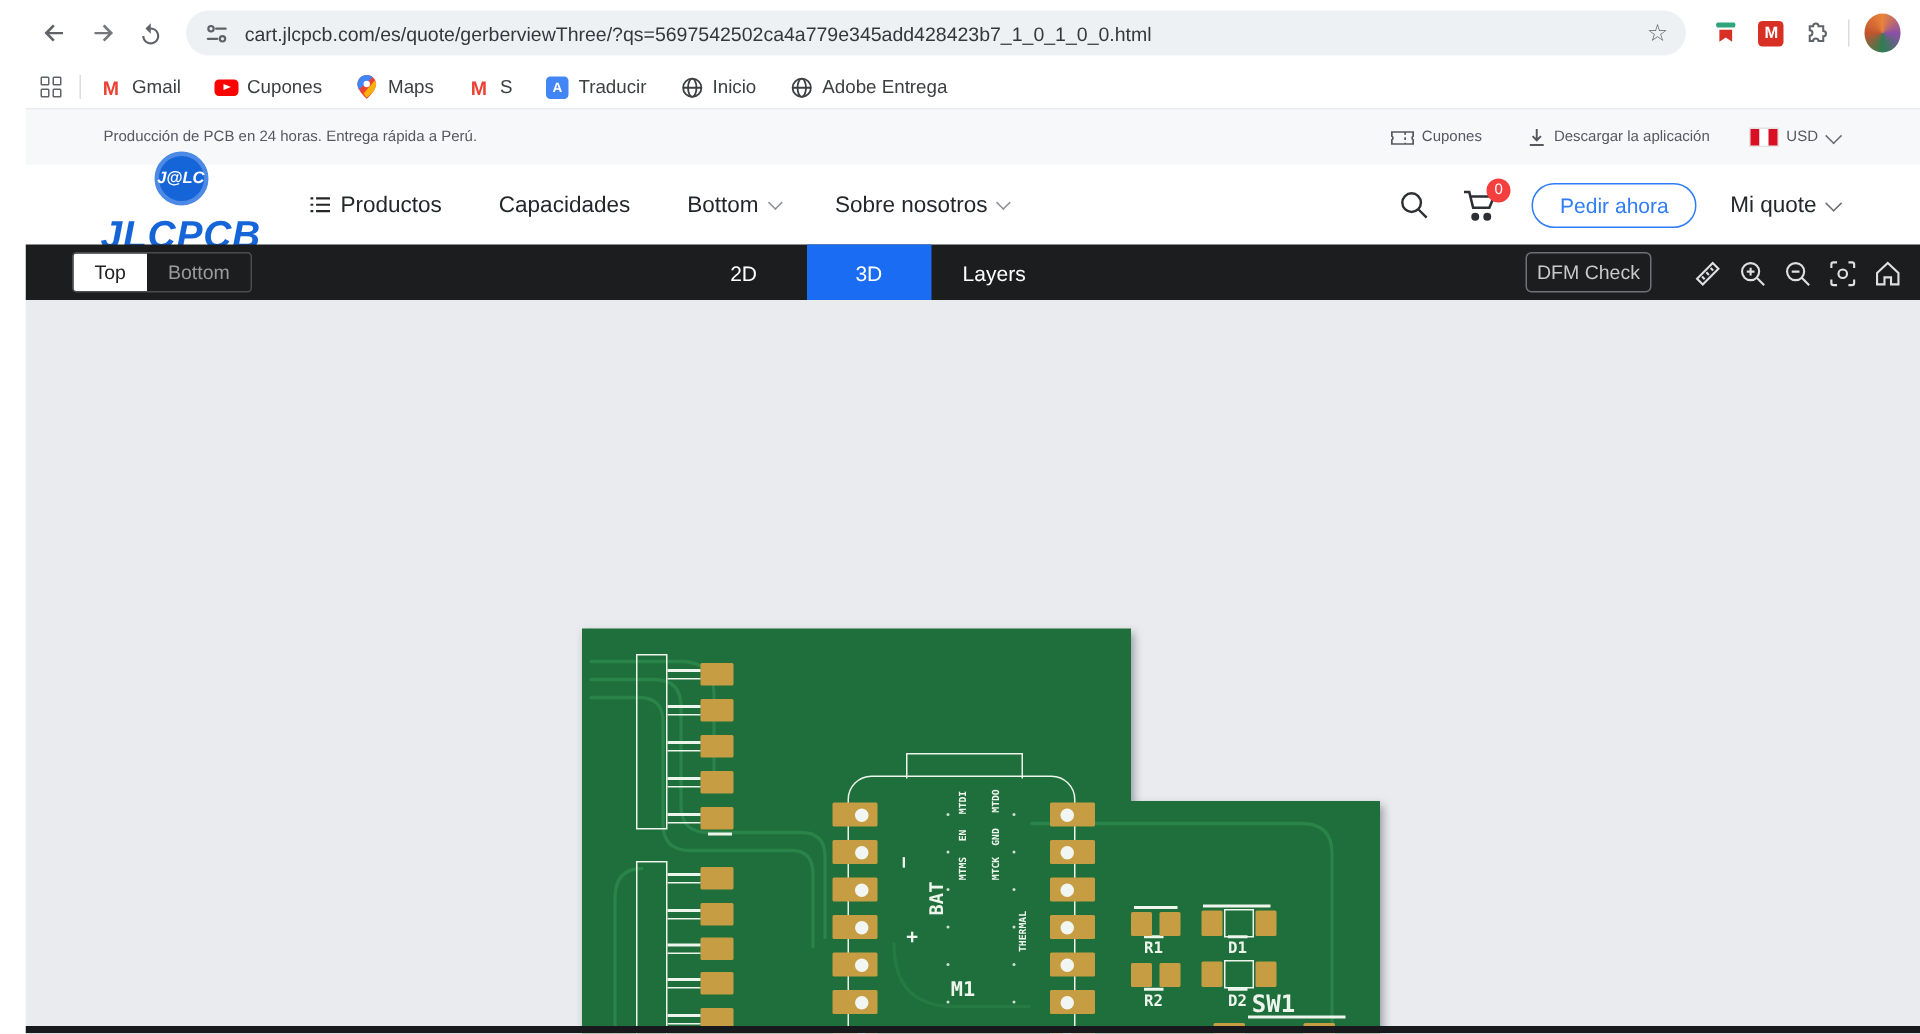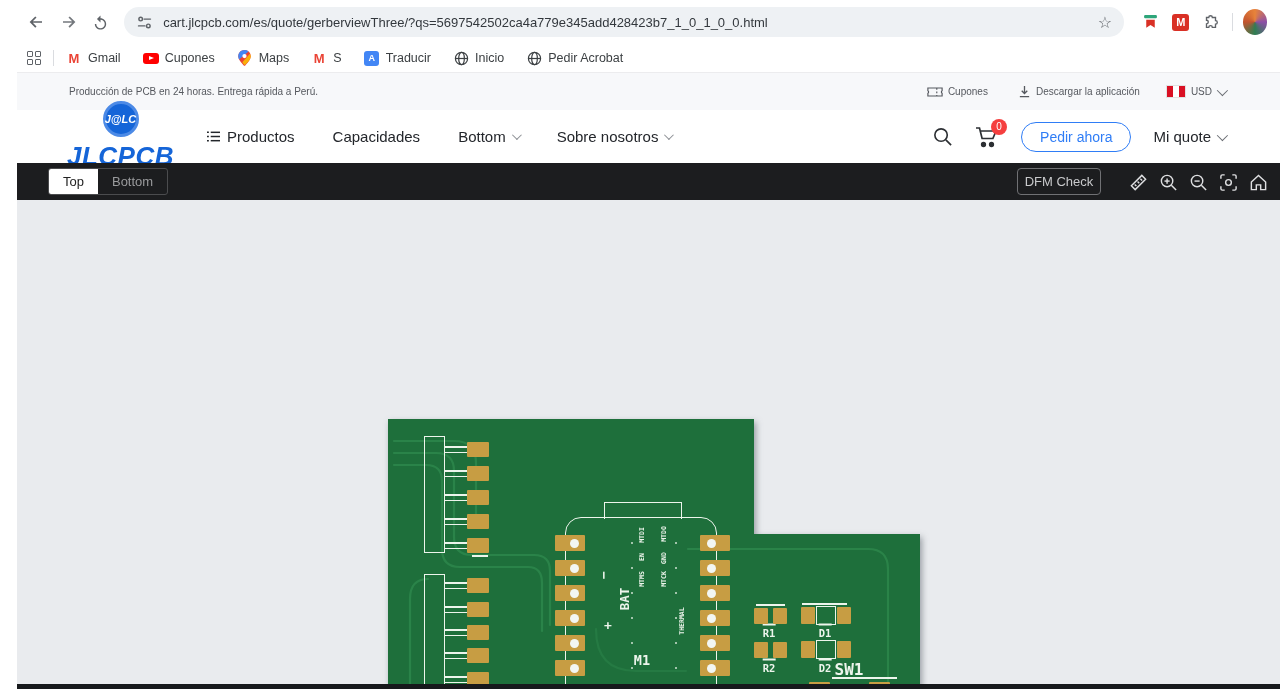--- a/index.html
+++ b/index.html
@@ -216,21 +216,21 @@
       <span>Inicio</span>
     </div>
     <div class="bm">
       <span class="fav">
         <svg class="icon" width="15" height="15" viewBox="0 0 16 16" fill="none" stroke="#3c4043" stroke-width="1.3">
           <circle cx="8" cy="8" r="6.5"></circle>
             <line x1="1.5" y1="8" x2="14.5" y2="8"></line>
             <ellipse cx="8" cy="8" rx="3" ry="6.5"></ellipse>
         </svg>
       </span>
-      <span>Pedir Acrobat</span>
+      <span>Adobe Entrega</span>
     </div>
   </div>
 
   <div id="promo" class="abs">
     <span>Producción de PCB en 24 horas. Entrega rápida a Perú.</span>
     <div class="right">
       <div class="item">
         <svg class="icon" width="16" height="12" viewBox="0 0 18 13" fill="none" stroke="#55585e" stroke-width="1.3">
           <path d="M1 2h16v3a1.8 1.8 0 0 0 0 3v3H1V8a1.8 1.8 0 0 0 0-3z"></path>
             <line x1="11" y1="2" x2="11" y2="11" stroke-dasharray="2 2"></line>
@@ -306,20 +306,25 @@
         <span>Mi quote</span>
         <span class="chev"></span>
       </div>
     </div>
   </div>
 
   <div id="vtoolbar" class="abs">
     <div id="seg">
       <button class="seg-btn on">Top</button>
       <button class="seg-btn">Bottom</button>
+    </div>
+    <div id="tabs">
+      <div class="tab">2D</div>
+      <div class="tab active">3D</div>
+      <div class="tab">Layers</div>
     </div>
     <button id="dfm-btn">DFM Check</button>
     <div class="vt-ico" style="left:1110px">
       <svg class="icon" width="19" height="19" viewBox="0 0 20 20" fill="none" stroke="#dedfe1" stroke-width="1.5">
         <path d="M2.5 13.5 13.5 2.5l4 4L6.5 17.5z"></path>
           <line x1="6" y1="12" x2="7.8" y2="13.8"></line>
           <line x1="9" y1="9" x2="10.8" y2="10.8"></line>
           <line x1="12" y1="6" x2="13.8" y2="7.8"></line>
       </svg>
     </div>

